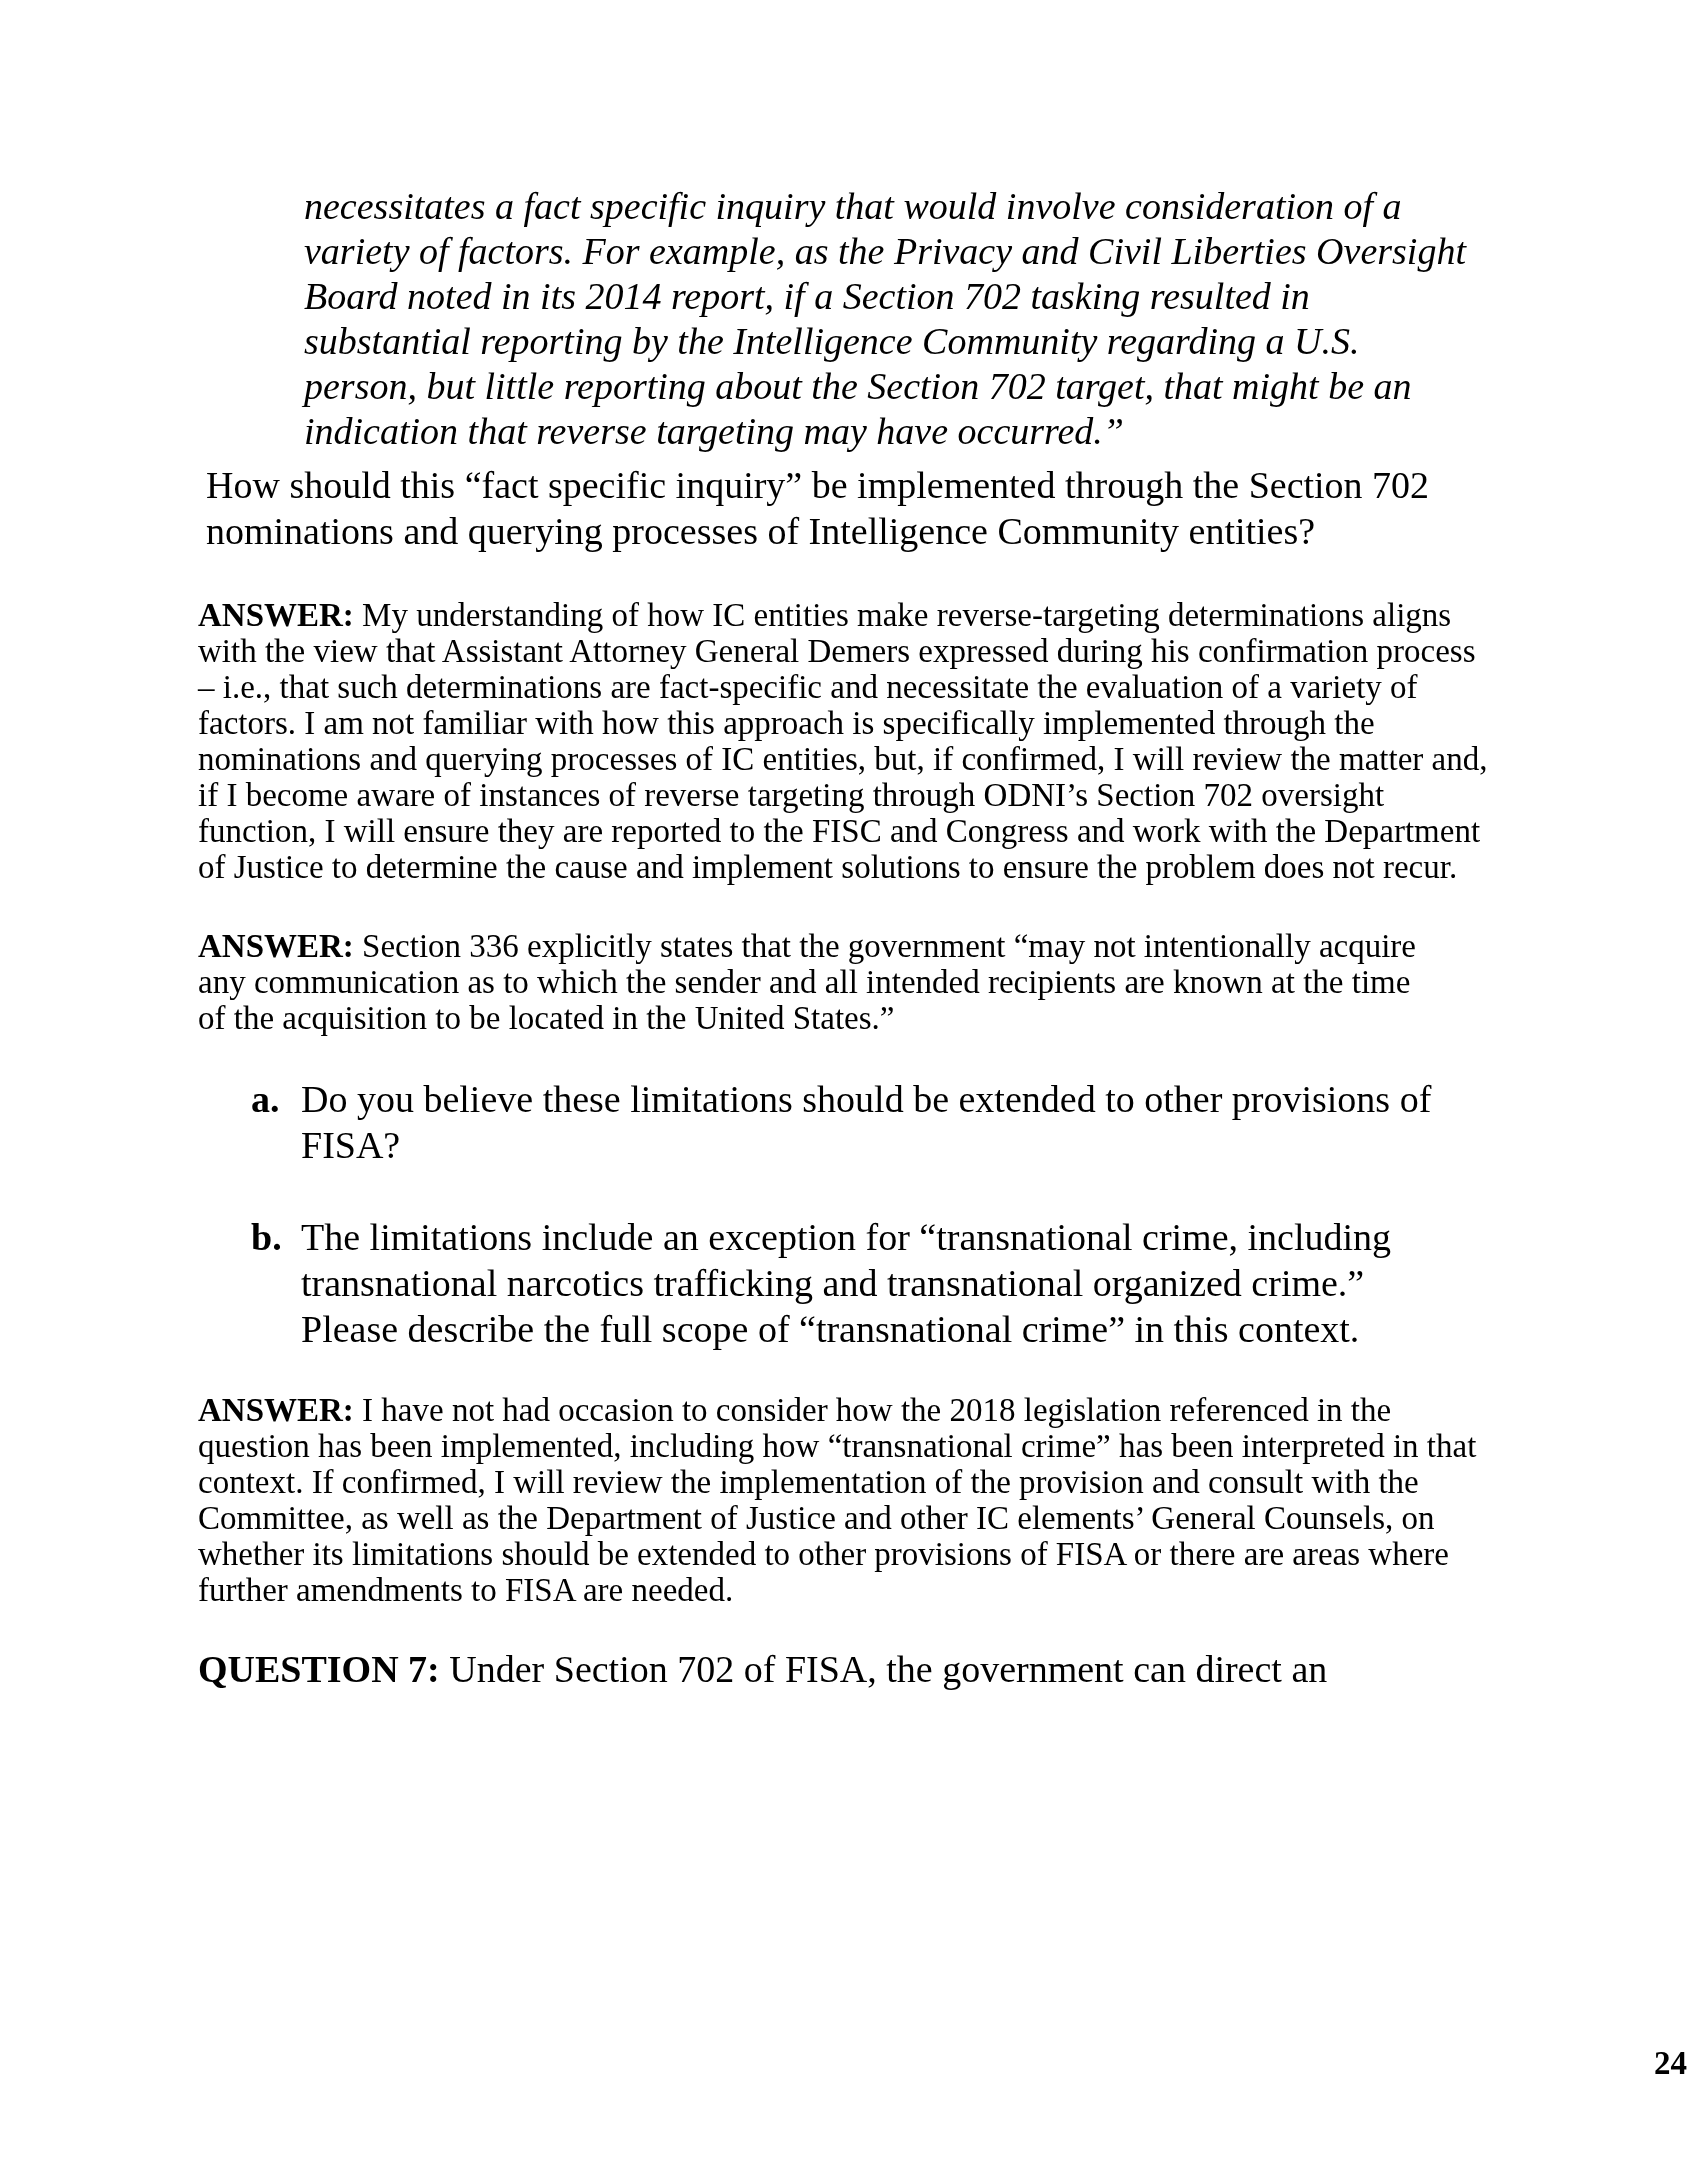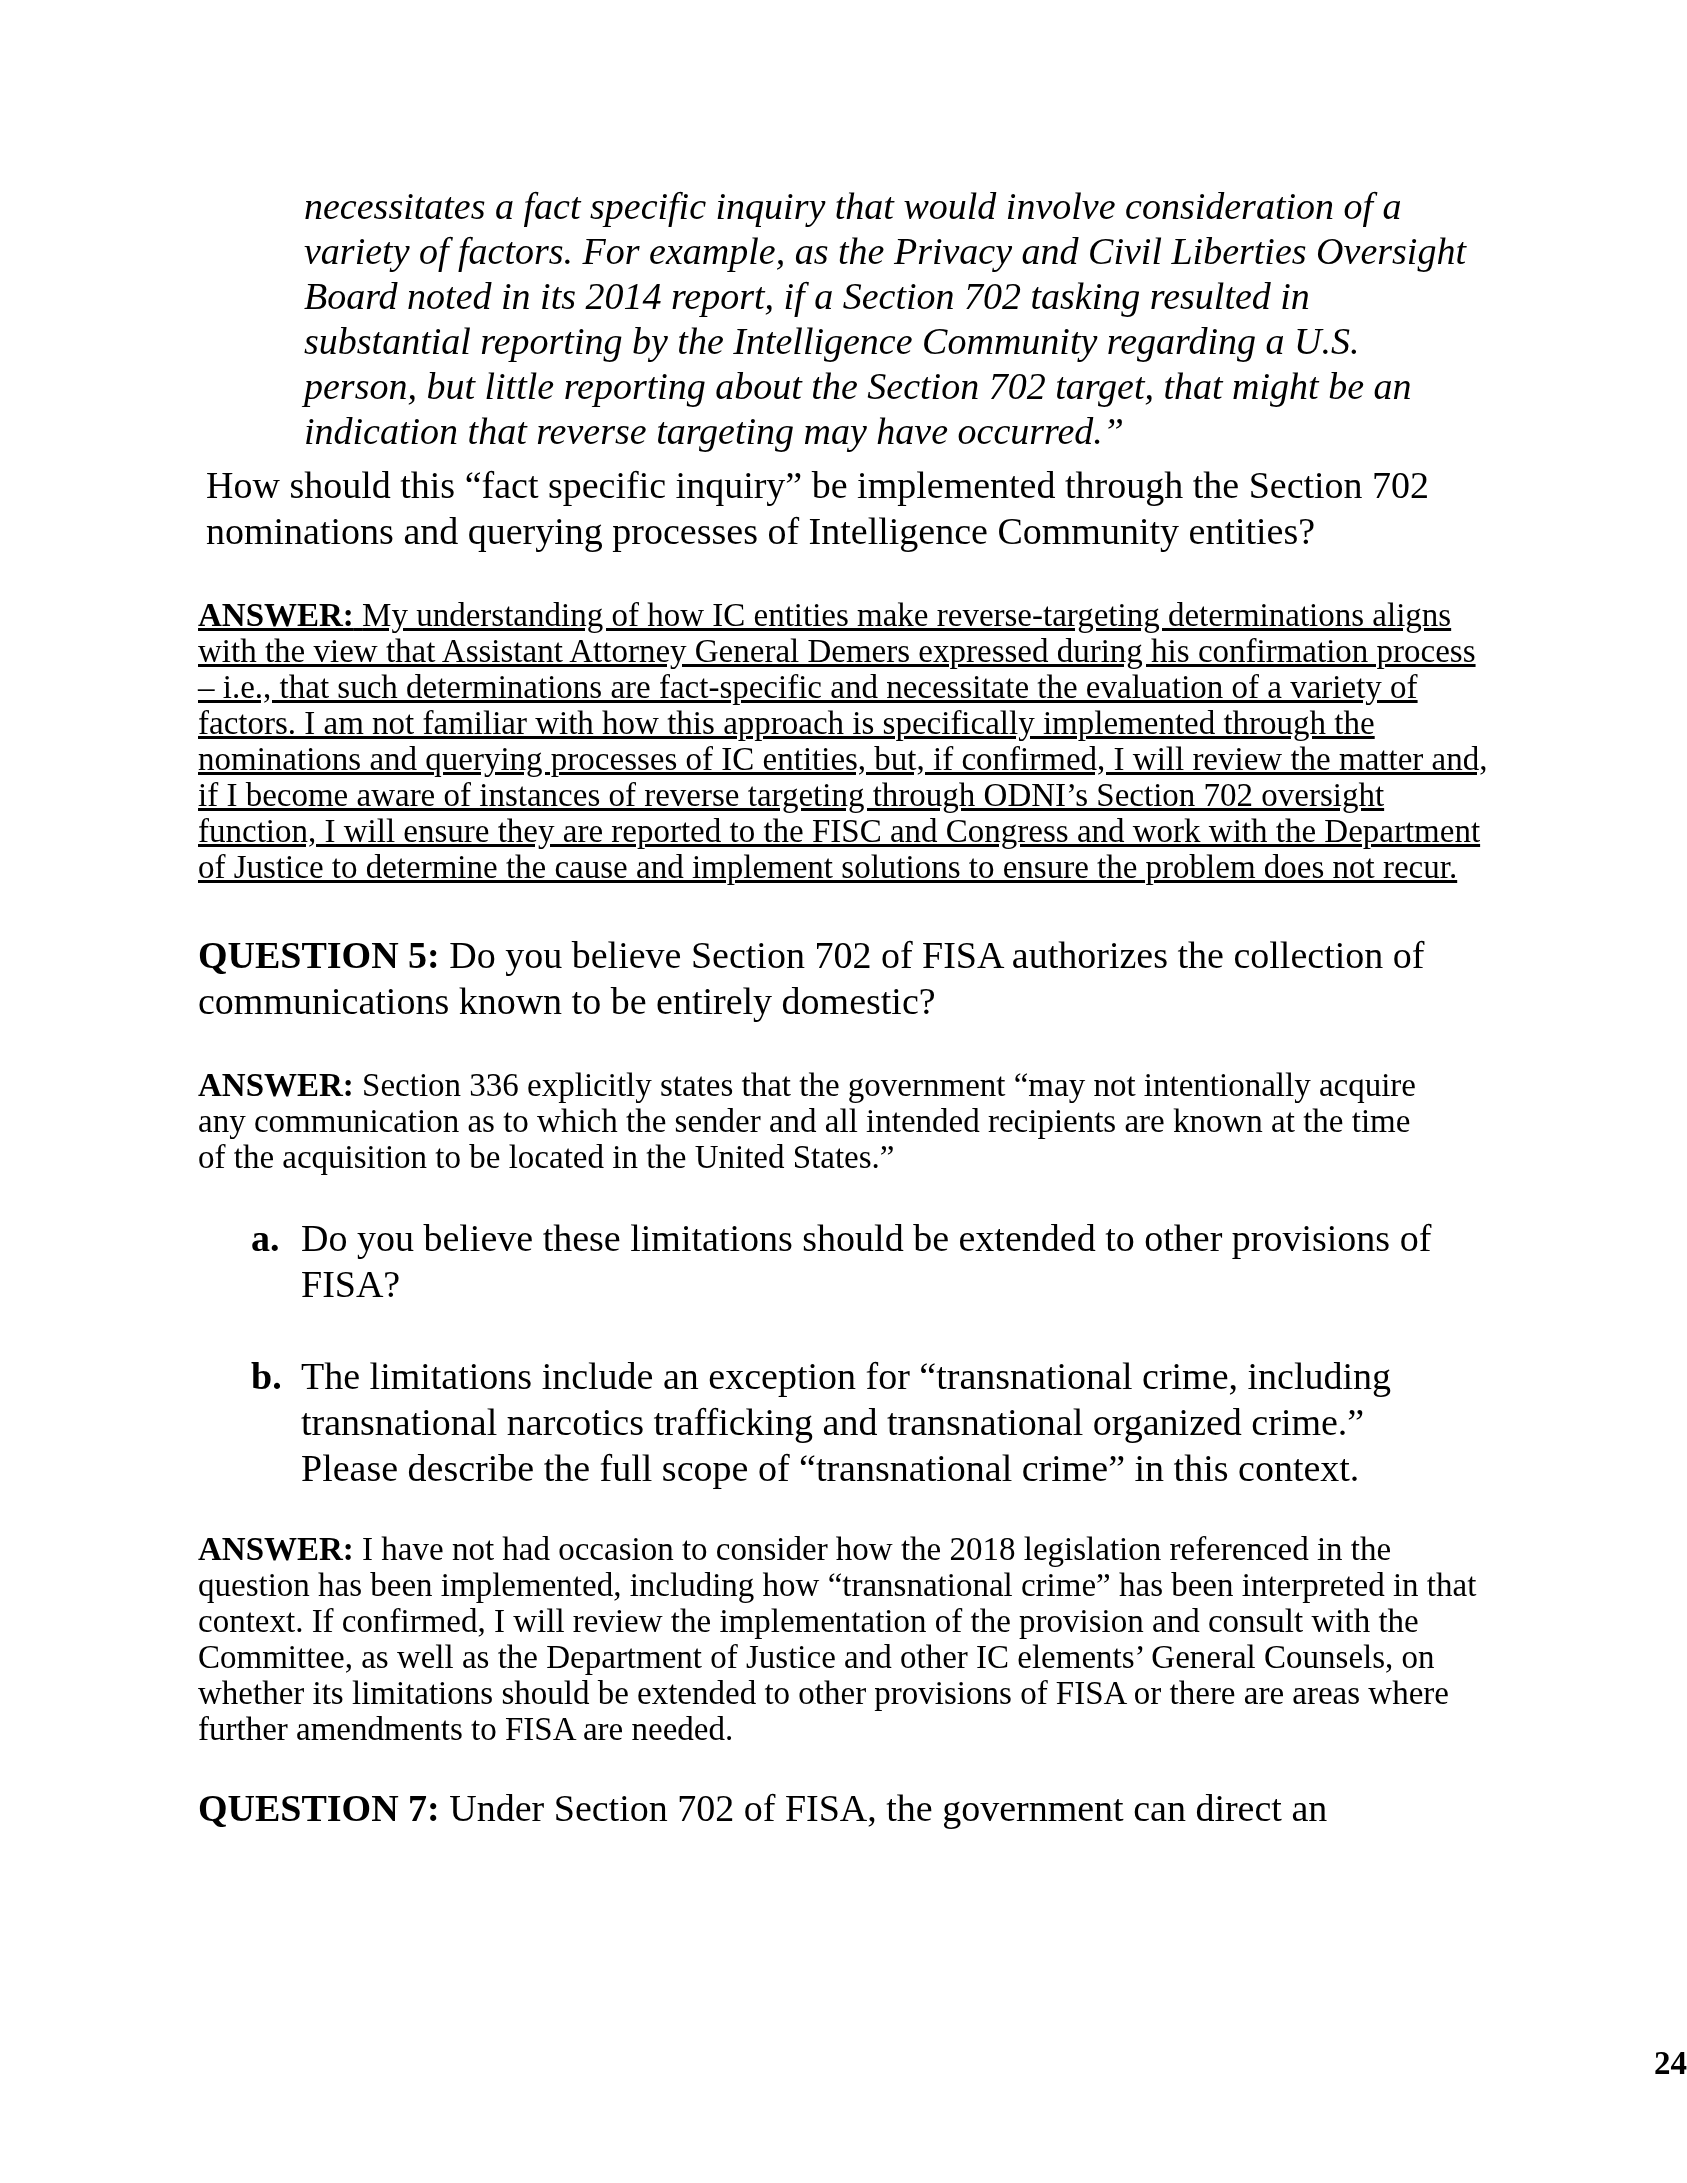--- a/index.html
+++ b/index.html
@@ -30,21 +30,21 @@
     margin: 8px;
     font-size: 38px;
     line-height: 46px;
   }
   
   .answer {
     font-size: 33px;
     line-height: 36px;
     margin: 0;
   }
-  .answer4 { margin-top: 43px; text-decoration: underline; }
+  .answer4 { margin-top: 43px; }
   .answer5 { margin-top: 43px; }
   .answer6 { margin-top: 40px; }
   
   .question {
     font-size: 38px;
     line-height: 46px;
     margin: 0;
   }
   .question5 { margin-top: 47px; }
   .question6 { margin-top: 48px; }
@@ -97,25 +97,20 @@
     <span class="txt">My understanding of how IC entities make reverse-targeting determinations aligns
 with the view that Assistant Attorney General Demers expressed during his confirmation process
 – i.e., that such determinations are fact-specific and necessitate the evaluation of a variety of
 factors. I am not familiar with how this approach is specifically implemented through the
 nominations and querying processes of IC entities, but, if confirmed, I will review the matter and,
 if I become aware of instances of reverse targeting through ODNI’s Section 702 oversight
 function, I will ensure they are reported to the FISC and Congress and work with the Department
 of Justice to determine the cause and implement solutions to ensure the problem does not recur.</span>
   </p>
 
-  <p class="question question5">
-    <span class="lbl">QUESTION 5:</span>
-    <span class="txt">Do you believe Section 702 of FISA authorizes the collection of
-communications known to be entirely domestic?</span>
-  </p>
 
   <p class="answer answer5">
     <span class="lbl">ANSWER:</span>
     <span class="txt">Section 336 explicitly states that the government “may not intentionally acquire
 any communication as to which the sender and all intended recipients are known at the time
 of the acquisition to be located in the United States.”</span>
   </p>
 
 
   <div class="list-item item-a">

